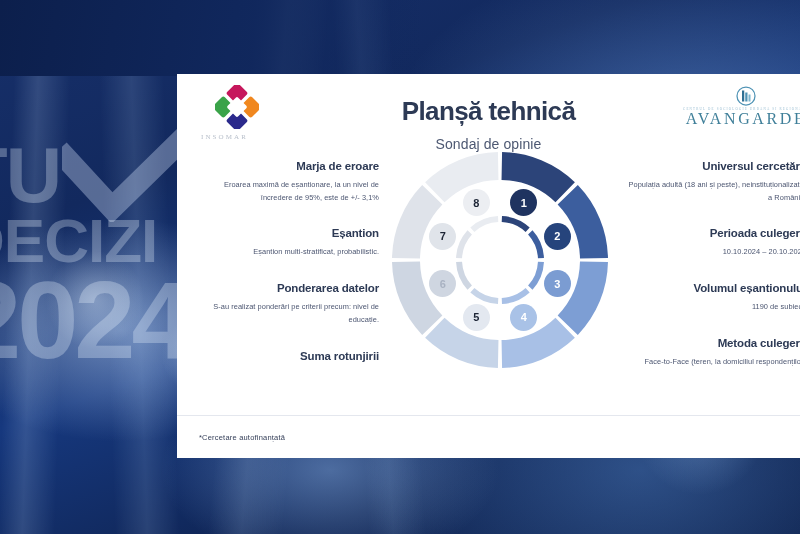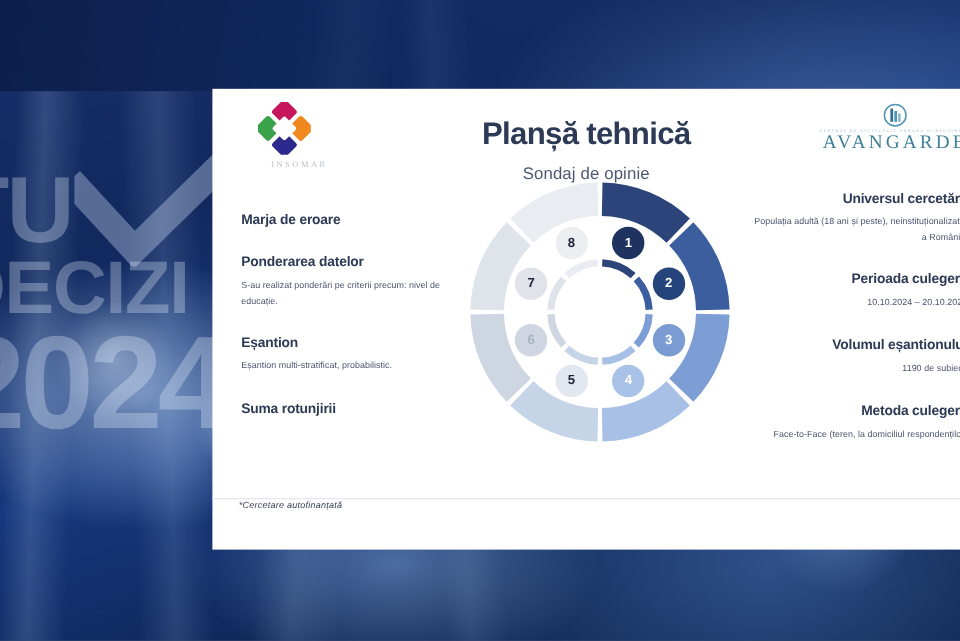--- a/index.html
+++ b/index.html
@@ -44,43 +44,43 @@
   .bg-check{position:absolute;left:62px;top:112px;width:150px;height:110px;
     opacity:.34;}
   .bg-dark-tl{position:absolute;left:0;top:0;width:420px;height:76px;
     background:linear-gradient(100deg,#0c1f4c 0%,#10275c 55%,rgba(16,39,92,0) 100%);}
 
   
   .card{position:absolute;left:177px;top:74px;width:623px;height:384px;
     background:#ffffff;}
   .card-body{position:absolute;left:0;top:0;right:0;height:340px;}
   .card-foot{position:absolute;left:0;top:341px;right:0;bottom:0;
-    border-top:1px solid #e4e7ee;display:flex;align-items:flex-start;font-style:italic;}
+    border-top:1px solid #e4e7ee;display:flex;align-items:center;}
   .foot-note{margin-left:22px;font-size:7.5px;color:#36405a;letter-spacing:.2px;}
 
   
-  .logo-insomar{position:absolute;left:24px;top:11px;width:72px;text-align:right;}
+  .logo-insomar{position:absolute;left:24px;top:11px;width:72px;text-align:left;}
   .pinwheel{width:44px;height:44px;margin:0 auto;display:block;}
   .logo-word{font-size:7px;letter-spacing:2.1px;color:#b9c0cb;margin-top:4px;
     font-family:"Liberation Serif", serif;}
   .logo-avan{position:absolute;right:-16px;top:12px;width:140px;text-align:center;}
   .avan-mark{width:20px;height:20px;margin:0 auto 1px;display:block;}
   .avan-top{font-size:3.2px;letter-spacing:1.2px;color:#9ec0d4;
     font-family:"Liberation Serif", serif;white-space:nowrap;}
   .avan-word{font-size:16px;letter-spacing:2.6px;color:#3f7f99;
     font-family:"Liberation Serif", serif;white-space:nowrap;line-height:1.05;}
 
   
   .titlewrap{position:absolute;left:0;right:0;top:22px;text-align:center;}
   .title{font-size:26px;font-weight:700;color:#2d3a55;letter-spacing:-.6px;}
   .subtitle{margin-top:9px;font-size:14px;color:#4d5costume;color:#4d5872;letter-spacing:.1px;}
 
   
   .col{position:absolute;top:86px;width:178px;}
-  .col-left{left:24px;text-align:left;margin-top:18px;}
+  .col-left{left:24px;text-align:right;}
   .col-right{right:-6px;text-align:right;}
   .blk{margin-bottom:23px;}
   .blk:last-child{margin-bottom:0;}
   .blk-h{font-size:11.5px;font-weight:700;color:#2d3a55;letter-spacing:-.15px;margin-bottom:7px;}
   .blk-p{font-size:7.4px;color:#4b5570;line-height:1.72;letter-spacing:.05px;}
 
   
   .donut{position:absolute;left:213px;top:76px;width:220px;height:220px;}
   .donut svg{display:block;width:220px;height:220px;}
   .bub{position:absolute;width:27px;height:27px;border-radius:50%;
@@ -136,28 +136,29 @@
       </div>
 
       <div class="titlewrap">
         <div class="title">Planșă tehnică</div>
         <div class="subtitle">Sondaj de opinie</div>
       </div>
 
       <div class="col col-left">
         <div class="blk">
           <div class="blk-h">Marja de eroare</div>
+          <div class="blk-p">Eroarea maximă de eșantionare, la un nivel de încredere de 95%, este de +/- 3,1%</div>
+        </div>
+        <div class="blk">
+          <div class="blk-h">Eșantion</div>
+          <div class="blk-p">Eșantion multi-stratificat, probabilistic.</div>
         </div>
         <div class="blk">
           <div class="blk-h">Ponderarea datelor</div>
           <div class="blk-p">S-au realizat ponderări pe criterii precum: nivel de educație.</div>
-        </div>
-        <div class="blk">
-          <div class="blk-h">Eșantion</div>
-          <div class="blk-p">Eșantion multi-stratificat, probabilistic.</div>
         </div>
         <div class="blk">
           <div class="blk-h">Suma rotunjirii</div>
         </div>
       </div>
 
       <div class="col col-right">
         <div class="blk">
           <div class="blk-h">Universul cercetării</div>
           <div class="blk-p">Populația adultă (18 ani și peste), neinstituționalizată, a României</div>

